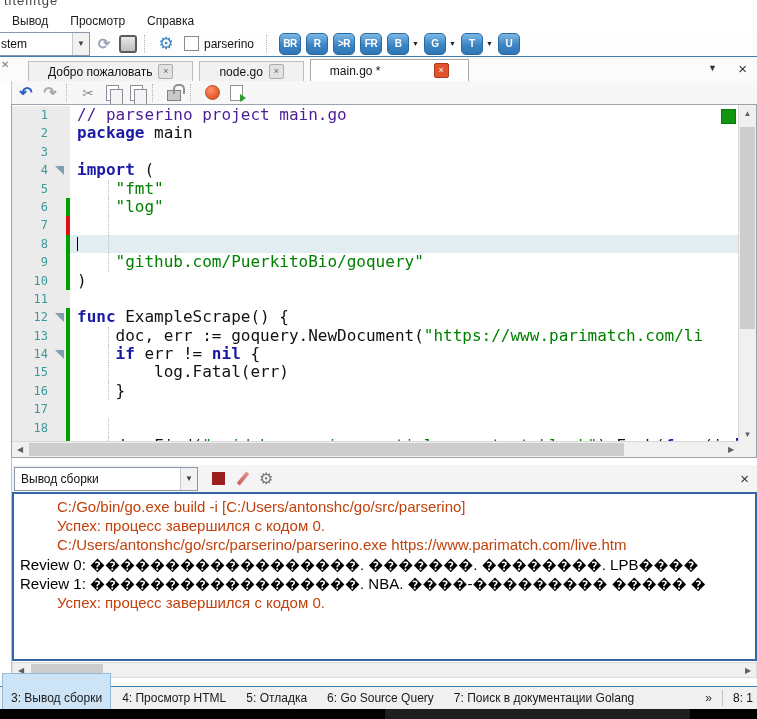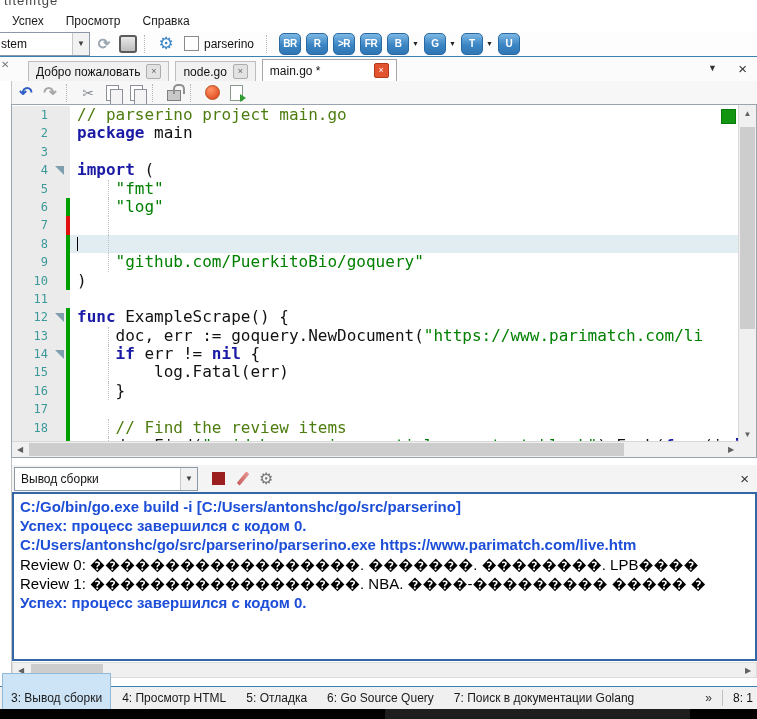--- a/index.html
+++ b/index.html
@@ -33,21 +33,21 @@
   .bbtn{width:20px;height:20px;border-radius:5px;border:1px solid #2a6aa4;
         background:linear-gradient(#7db8e4 0%,#3c85c4 55%,#2f76b4 100%);
         color:#fff;font-size:10px;font-weight:bold;display:flex;align-items:center;
         justify-content:center;letter-spacing:-0.5px;}
   .ddarrow{font-size:7px;color:#222;margin-left:3px;}
   #blue-line-top{position:absolute;left:0;top:56px;width:757px;height:1px;background:#3c7fb1;}
   
   #tabbar{position:absolute;left:0;top:57px;width:757px;height:24px;background:#fbfbfb;}
   #side-close{position:absolute;left:1px;top:2px;font-size:10px;color:#777;}
   #tabs{position:absolute;left:28px;top:2px;display:flex;align-items:flex-end;height:22px;}
-  .tab{height:19px;display:flex;align-items:center;padding:0 7px;margin-right:6px;
+  .tab{height:19px;display:flex;align-items:center;padding:0 19px;margin-right:6px;
        background:#f1f1f1;border:1px solid #bdbdbd;border-bottom:none;font-size:12px;}
   .tab.active{background:#fff;height:21px;border-color:#a8a8a8;gap:47px;}
   .tlabel{margin-right:6px;}
   .tclose{width:13px;height:13px;background:#e2e2e2;border:1px solid #adadad;border-radius:2px;
           font-size:9px;color:#666;display:flex;align-items:center;justify-content:center;line-height:1;}
   .tclose.mod{background:#e2532f;border-color:#b03a1a;color:#fff;}
   #tab-overflow{position:absolute;right:40px;top:6px;font-size:9px;color:#333;}
   #tabbar-close{position:absolute;right:10px;top:3px;font-size:15px;color:#333;}
   
   #leftstrip{position:absolute;left:0;top:81px;width:11px;height:605px;background:#fff;
@@ -83,21 +83,21 @@
   .fold{width:13px;background:#ebebeb;flex:none;position:relative;}
   .fold.has::before{content:"";position:absolute;left:2px;top:5px;width:0;height:0;
                     border-top:9px solid #7f9fb0;border-left:9px solid transparent;}
   .bar{width:4px;background:#ebebeb;flex:none;}
   .bar.green{background:#00a000;}
   .bar.red{background:#e01010;}
   .code{flex:1;white-space:pre;padding-left:7px;position:relative;overflow:hidden;color:#111;}
   .ln.cur .code{background:#e2edf2;}
   .ln.guide .code::before{content:"";position:absolute;left:38px;top:0;bottom:0;
                           border-left:1px dotted #b8c4c8;}
-  .t-c{color:#4d7c0f;}
+  .t-c{color:#4c1d95;}
   .t-s{color:#008000;}
   .t-k{color:#1a1aa6;font-weight:bold;}
   .t-p{color:#111;}
   .cursor{position:absolute;left:7px;top:2px;bottom:2px;width:1px;background:#000;}
   #syntax-ok{position:absolute;right:20px;top:4px;width:13px;height:13px;background:#129612;
              border:1px solid #0a7a0a;}
   
   .sb-arrow{position:absolute;display:flex;align-items:center;justify-content:center;
             background:#f0f0f0;color:#606060;font-size:8px;}
   #vsb{position:absolute;right:0;top:0;width:17px;bottom:15px;background:#f0f0f0;
@@ -119,21 +119,21 @@
   #out-combo .val{font-size:12px;padding-left:6px;flex:1;}
   #out-stop{width:13px;height:13px;background:#9b1f1f;margin-left:14px;}
   #pencil-ic{width:4px;height:15px;background:linear-gradient(#e89090,#c86060);
              transform:rotate(40deg);margin-left:16px;border-radius:1px;}
   #out-gear{color:#777;font-size:16px;margin-left:14px;}
   #out-close{position:absolute;right:8px;top:5px;font-size:15px;color:#333;}
   
   #outbody{position:absolute;left:12px;top:492px;width:745px;height:169px;background:#fff;
            border:2px solid #3465a4;box-sizing:border-box;overflow:hidden;padding:3px 0 0 6px;}
   .oline{white-space:nowrap;height:19.2px;line-height:19.2px;font-size:15px;}
-  .oline.info{color:#1d4ed8;font-weight:bold;}
+  .oline.info{color:#c2410c;font-weight:normal;margin-left:37px;}
   .oline.plain{color:#000;font-weight:normal;}
   
   #outsb{position:absolute;left:12px;top:662px;width:745px;height:16px;background:#f0f0f0;
          border:1px solid #dcdcdc;box-sizing:border-box;}
   #outsb .left{left:0;top:0;bottom:0;width:16px;}
   #outsb .right{right:0;top:0;bottom:0;width:16px;}
   #outsb .thumb{position:absolute;top:1px;bottom:1px;left:18px;width:72px;background:#cdcdcd;}
   #blue-line-bottom{position:absolute;left:0;top:686px;width:757px;height:1px;background:#3c7fb1;}
   
   #statusbar{position:absolute;left:0;top:687px;width:757px;height:22px;background:#f0f0f0;
@@ -151,21 +151,21 @@
 </head>
 <body>
 
 <div id="app">
 
   <div id="titlefrag">
     <span class="sm">tltemtge</span>
   </div>
 
   <div id="menubar">
-      <span class="mitem">Успех</span>
+      <span class="mitem">Вывод</span>
       <span class="mitem">Просмотр</span>
       <span class="mitem">Справка</span>
     </div>
 
   <div id="toolbar">
     <div id="env-combo">
       <span class="val">stem</span>
       <span class="combo-arrow">▼</span>
     </div>
     <span class="tbtn">
@@ -367,21 +367,21 @@
         <div class="ln">
           <span class="num">17</span>
           <span class="fold"></span>
           <span class="bar green"></span>
           <span class="code"></span>
         </div>
         <div class="ln guide">
           <span class="num">18</span>
           <span class="fold"></span>
           <span class="bar green"></span>
-          <span class="code"><span class="t-p">    </span><span class="t-c">// Find the review items</span></span>
+          <span class="code"><span class="t-p">    </span></span>
         </div>
         <div class="ln guide">
           <span class="num">19</span>
           <span class="fold"></span>
           <span class="bar green"></span>
           <span class="code"><span class="t-p">    doc.Find(</span><span class="t-s">".sidebar-reviews article .content-block"</span><span class="t-p">).Each(</span><span class="t-k">func</span><span class="t-p">(i </span><span class="t-k">int</span></span>
         </div>
       </div>
     <div id="syntax-ok"></div>
     <div id="vsb">

